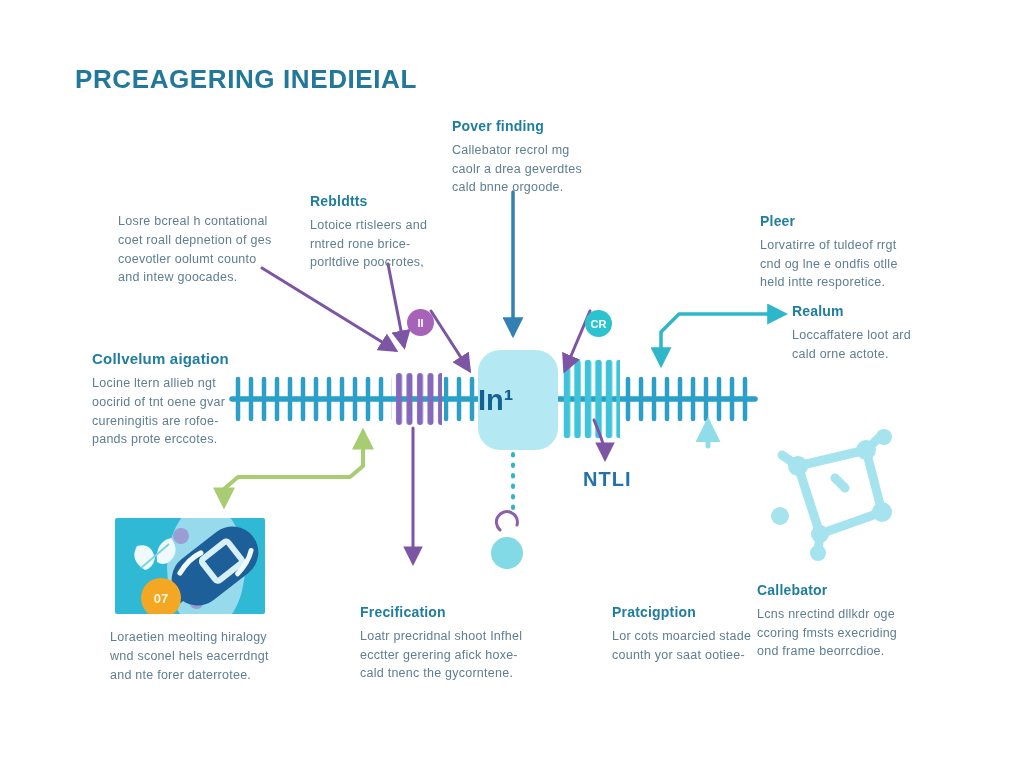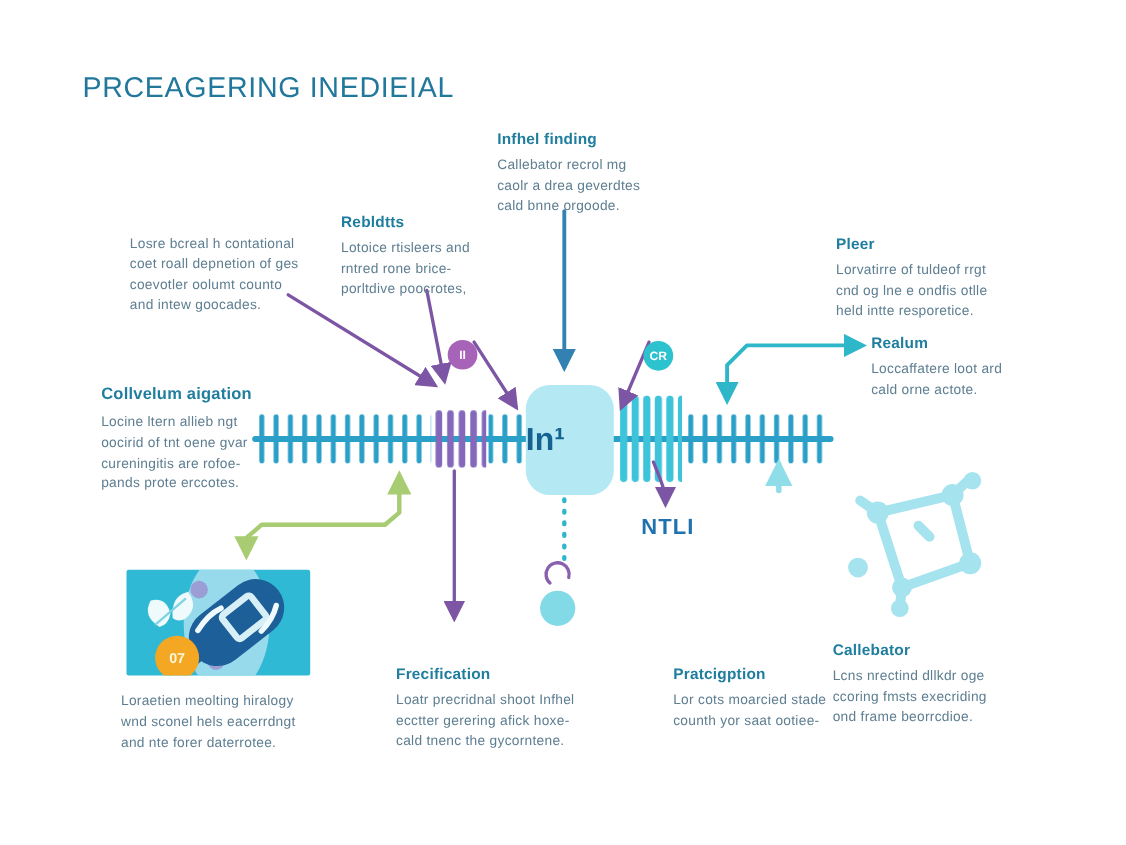--- a/index.html
+++ b/index.html
@@ -5,39 +5,39 @@
   html,body{margin:0;padding:0;background:#fff;}
   #stage{position:relative;width:1024px;height:768px;background:#ffffff;overflow:hidden;
          font-family:"Liberation Sans",sans-serif;}
   #underlay{position:absolute;left:0;top:0;width:1024px;height:768px;}
 
   
   .blk{position:absolute;}
   .blk h3{margin:0 0 6px 0;font-size:14px;font-weight:700;line-height:1.2;
           color:var(--heading);letter-spacing:.2px;}
   .blk p{margin:0;font-size:12.5px;line-height:1.5;color:var(--body);letter-spacing:.25px;}
-  #title{position:absolute;left:75px;top:64px;font-size:26px;font-weight:400;
+  #title{position:absolute;left:75px;top:64px;font-size:26px;font-weight:700;
          color:var(--title);letter-spacing:.6px;}
   #ntli{position:absolute;left:583px;top:468px;font-size:20px;font-weight:700;
         color:var(--ntli);letter-spacing:1px;}
 
   
   #inbox{position:absolute;left:478px;top:350px;width:80px;height:100px;border-radius:22px;
          background:var(--inBoxFill);display:flex;align-items:center;justify-content:flex-start;}
   #inbox span{font-size:29px;font-weight:700;color:var(--inText);}
 
   
   .badge{position:absolute;width:27px;height:27px;border-radius:50%;display:flex;
          align-items:center;justify-content:center;color:#fff;font-size:11px;font-weight:700;margin-top:25px;}
   #badge-ii{left:407px;top:284px;background:var(--badgeII);}
   #badge-cr{left:585px;top:285px;background:var(--badgeCR);}
 
   
   #card{position:absolute;left:115px;top:518px;width:150px;height:96px;
-        background:var(--imgBg);border-radius:2px;overflow:hidden;padding-left:17px;}
+        background:var(--imgBg);border-radius:2px;overflow:hidden;}
   #card .band{position:absolute;left:52px;top:-14px;width:78px;height:126px;border-radius:50%;
         background:var(--imgBand);opacity:.85;}
   .dot{position:absolute;border-radius:50%;background:var(--dot);opacity:.8;}
   #orange-badge{position:absolute;left:26px;top:60px;width:40px;height:40px;border-radius:50%;
         background:var(--orange);display:flex;align-items:center;justify-content:center;
         color:#fff6dd;font-size:13px;font-weight:700;}
 
   
   .mem{stroke:var(--membrane);}
   .memline{stroke:var(--membrane);stroke-width:5.5;stroke-linecap:round;fill:none;}
@@ -125,21 +125,21 @@
       <circle class="molnode" cx="882" cy="512" r="10"></circle>
       <circle class="molnode" cx="820" cy="534" r="9"></circle>
       <circle class="molnode" cx="818" cy="553" r="8"></circle>
       <circle class="molnode" cx="780" cy="516" r="9"></circle>
     </g>
   </svg>
 
   <div id="title">PRCEAGERING INEDIEIAL</div>
 
   <div class="blk" style="left:452px;top:118px;width:175px">
-    <h3>Infhel finding</h3>
+    <h3>Pover finding</h3>
     <p>Callebator recrol mg</p>
     <p>caolr a drea geverdtes</p>
     <p>cald bnne orgoode.</p>
   </div>
 
   <div class="blk" style="left:310px;top:193px;width:160px">
     <h3>Rebldtts</h3>
     <p>Lotoice rtisleers and</p>
     <p>rntred rone brice-</p>
     <p>porltdive poocrotes,</p>

